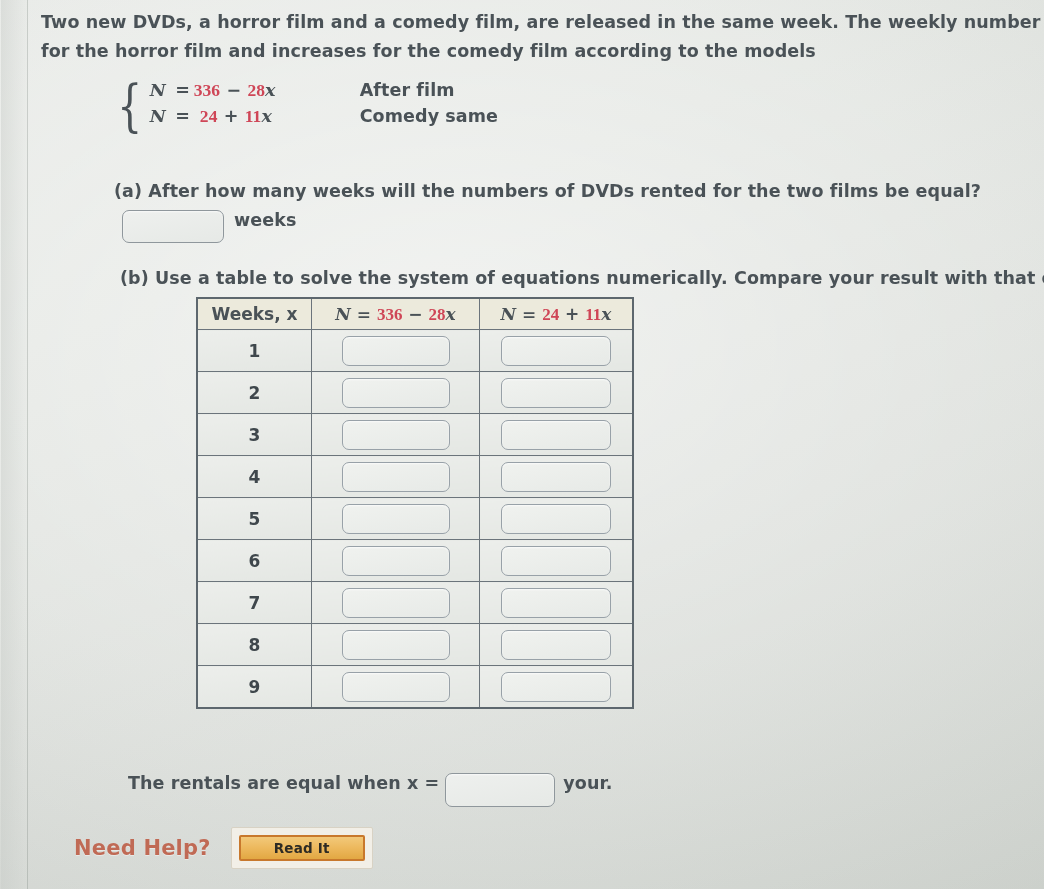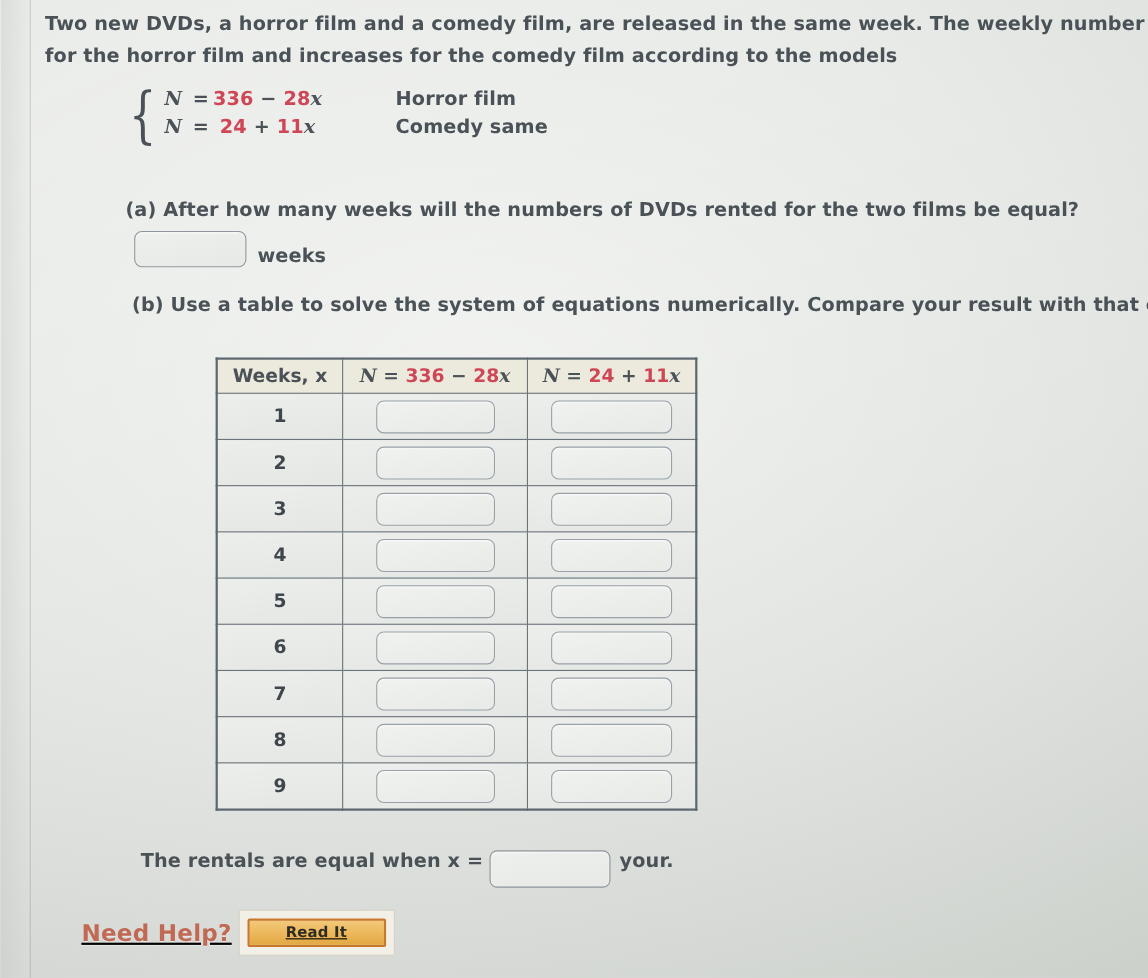--- a/index.html
+++ b/index.html
@@ -98,21 +98,21 @@
   #eqns { display: flex; flex-direction: column; }
   .eqrow {
     display: flex;
     align-items: baseline;
     height: 26px;
   }
   .eq-n { width: 22px; }
   .eq-eq { width: 22px; text-align: center; }
   .eq-body { width: 118px; }
   .eq-label { margin-left: 48px; }
-  .num { color: #cf4657; }
+  .num { color: #cf4657; font-family: Liberation Serif, serif; }
 
   
   #wherex {
     position: absolute;
     left: 41px;
     top: 140px;
     white-space: nowrap;
   }
 
   
@@ -120,21 +120,21 @@
     position: absolute;
     left: 114px;
     top: 181px;
     white-space: nowrap;
   }
   #part-a-answer {
     position: absolute;
     left: 122px;
     top: 210px;
     display: flex;
-    align-items: flex-end;
+    align-items: flex-start;
   }
 
   .ansbox {
     display: inline-block;
     border: 1.6px solid #8f979c;
     border-radius: 7px;
     background: linear-gradient(170deg, #eef0ee, #e6e9e6);
     box-shadow: inset 0 1px 2px rgba(255,255,255,0.65);
   }
   #box-a { width: 96px; height: 29px; }
@@ -151,21 +151,20 @@
   
   #table-wrap {
     position: absolute;
     left: 196px;
     top: 297px;
   }
   table.tbl {
     border-collapse: collapse;
     border: 2px solid #5d676e;
     font-family: "DejaVu Sans", sans-serif;
-    margin-top: 28px;
   }
   table.tbl th, table.tbl td {
     border: 1.5px solid #6b747b;
     padding: 0;
     text-align: center;
     vertical-align: middle;
   }
   table.tbl th {
     background: #eceadc;
     height: 30px;
@@ -211,31 +210,30 @@
     margin: 0 8px 0 6px;
   }
 
   
   #need-help-row {
     position: absolute;
     left: 74px;
     top: 827px;
     display: flex;
     align-items: center;
-    text-decoration: underline;
   }
   #need-help-label {
     color: #c06a55;
     font-weight: bold;
     font-size: 21px;
     letter-spacing: 0.2px;
     text-shadow: 0 1px 0 rgba(255,255,255,0.4);
   }
   #read-it-button {
-    margin-left: 6px;
+    margin-left: 20px;
     padding: 7px;
     background: #f2efe7;
     border: 1px solid #d8d2c4;
     border-radius: 2px;
   }
   #read-it-inner {
     background: linear-gradient(180deg, #f2c97a 0%, #edb95e 48%, #e2a843 100%);
     border: 2.5px solid #c8782c;
     border-radius: 2px;
     padding: 3px 22px;
@@ -265,21 +263,21 @@
       <div id="brace">{</div>
       <div id="eqns">
         <div class="eqrow txt">
           <span class="eq-n"><em class="var">N</em></span>
           <span class="eq-eq">=</span>
           <span class="eq-body">
             <span class="num">336</span>
             <span>−</span>
             <span class="num">28</span><em class="var">x</em>
           </span>
-          <span class="eq-label">Horror film</span>
+          <span class="eq-label">After film</span>
         </div>
         <div class="eqrow txt">
           <span class="eq-n"><em class="var">N</em></span>
           <span class="eq-eq">=</span>
           <span class="eq-body">&nbsp;<span class="num">24</span>
             <span>+</span>
             <span class="num">11</span><em class="var">x</em>
           </span>
           <span class="eq-label">Comedy same</span>
         </div>

